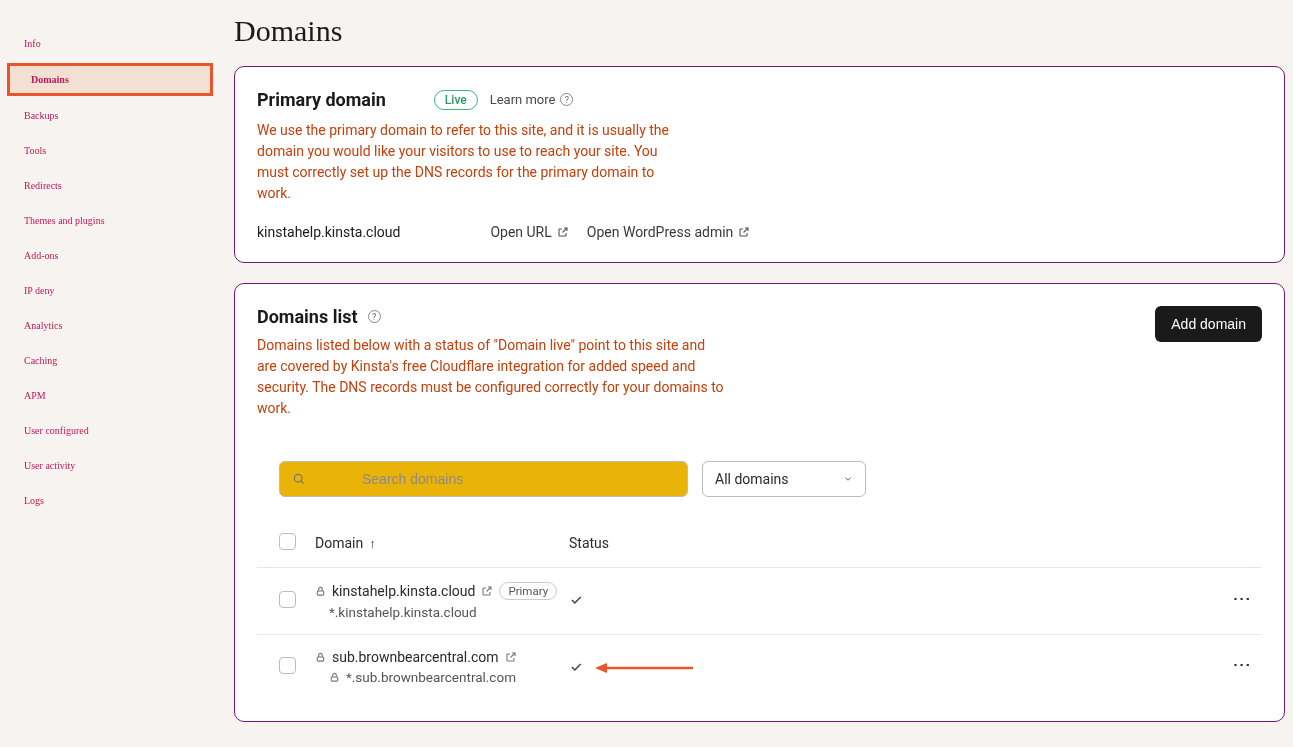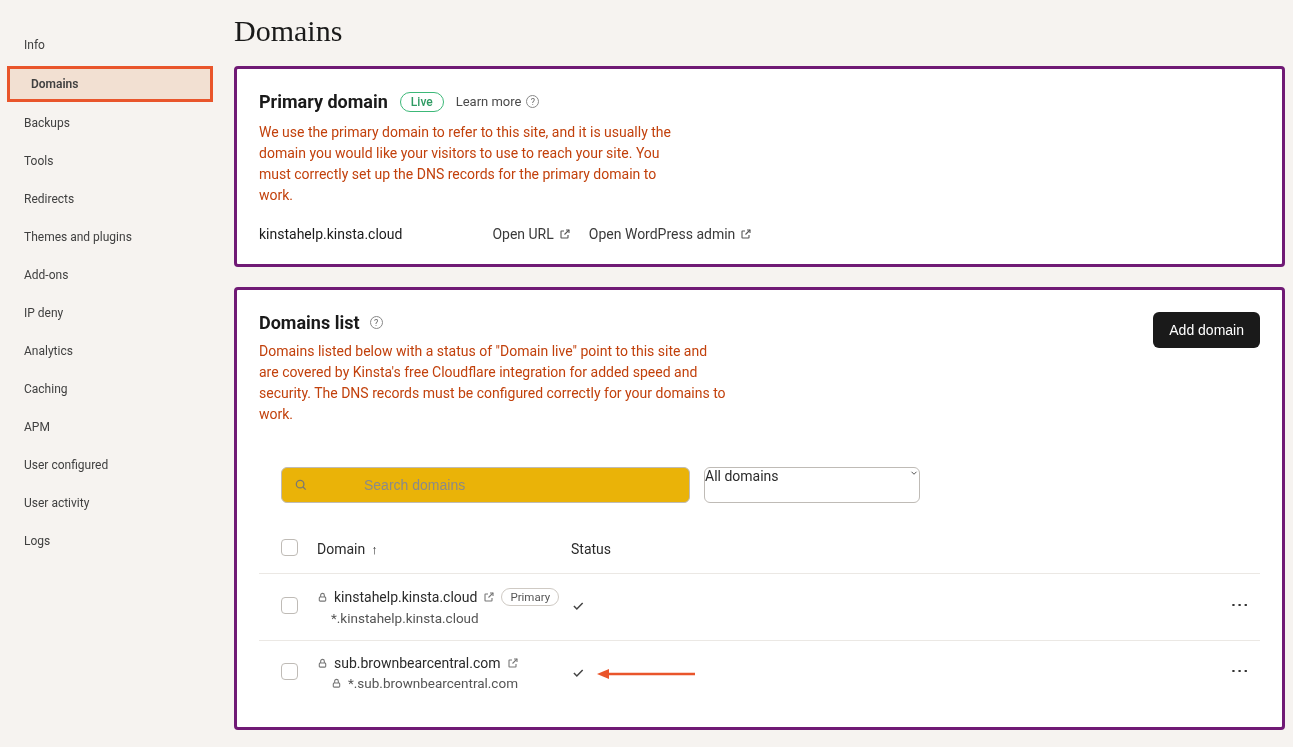--- a/index.html
+++ b/index.html
@@ -12,24 +12,25 @@
     overflow: hidden;
   }
   .layout { display: flex; height: 100%; }
   .sidebar {
     width: 220px;
     padding-top: 28px;
     flex-shrink: 0;
   }
   .sidebar-item {
     padding: 10px 24px;
-    font-size: 12px;
-    color: #404040;
+    font-size: 10px;
+    color: #be185d;
     cursor: pointer;
     margin-bottom: 4px;
+    font-family: Liberation Serif, serif;
   }
   .sidebar-item.active {
     background: #f2e0d2;
     border: 3px solid #e9552b;
     font-weight: 600;
     padding: 8px 21px;
     margin: 0 7px 4px 7px;
   }
   .main {
     flex: 1;
@@ -38,42 +39,43 @@
   }
   .page-title {
     font-family: Georgia, "Times New Roman", serif;
     font-size: 30px;
     font-weight: 500;
     margin-bottom: 18px;
     color: #1a1a1a;
   }
   .card {
     background: #fff;
-    border: 3px solid #701a75;
-    border-radius: 4px;
+    border: 1px solid #701a75;
+    border-radius: 10px;
     padding: 22px;
     margin-bottom: 20px;
   }
   .card-header {
     display: flex;
     align-items: center;
     gap: 12px;
     margin-bottom: 10px;
   }
   .card-header h2 {
     font-size: 18px;
     font-weight: 700;
   }
   .badge-live {
     border: 1px solid #3cb878;
     color: #2f9b63;
     border-radius: 12px;
     padding: 2px 10px;
     font-size: 12px;
     font-weight: 500;
+    margin-left: 36px;
   }
   .learn-more {
     font-size: 13px;
     color: #4a4a4a;
     display: inline-flex;
     align-items: center;
     gap: 5px;
     cursor: pointer;
   }
   .help-icon {
@@ -144,25 +146,26 @@
     outline: none;
     font-size: 14px;
     flex: 1;
     margin-left: 8px;
     background: transparent;
     color: #555;
   }
   .search-box input::placeholder { color: #8a8a8a; }
   .select-box {
     display: flex;
+    align-items: center;
     justify-content: space-between;
     border: 1px solid #bfbbb6;
     border-radius: 6px;
-    padding: 0 0;
-    width: 216px;
+    padding: 0 12px;
+    width: 164px;
     height: 36px;
     font-size: 14px;
     color: #2a2a2a;
     background: #fff;
     cursor: pointer;
   }
   .table { width: 100%; }
   .thead {
     display: flex;
     align-items: center;

